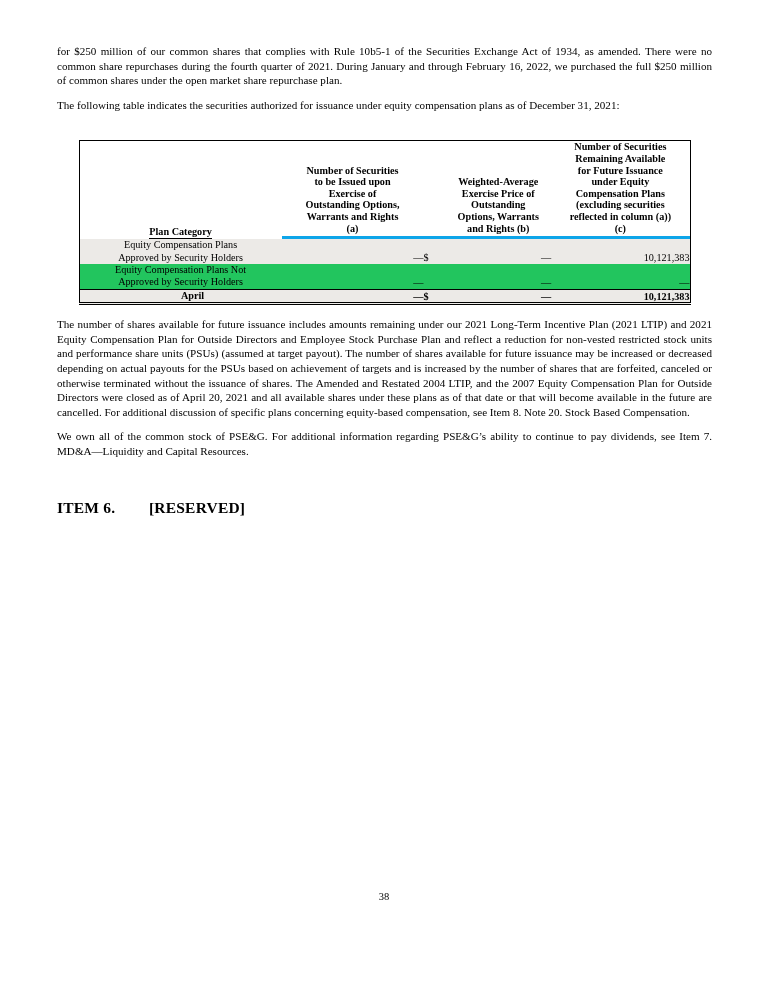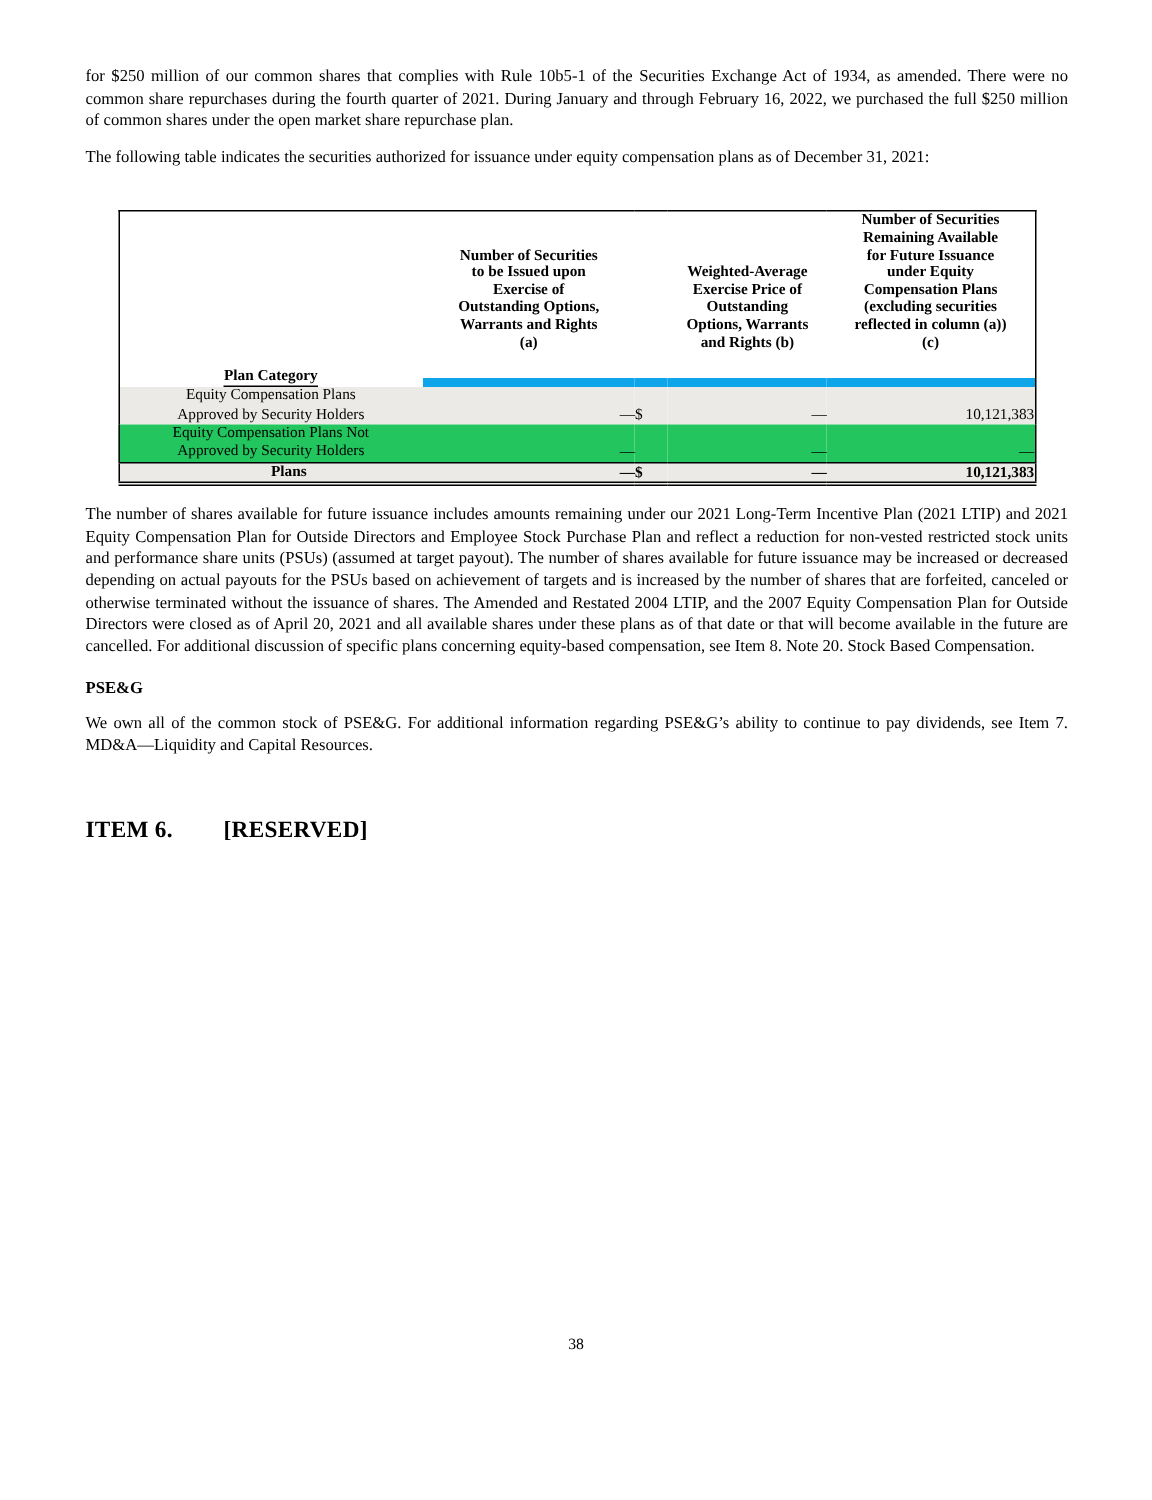--- a/index.html
+++ b/index.html
@@ -54,22 +54,22 @@
     vertical-align: bottom;
   }
   .hdr-cell {
     text-align: center;
     font-weight: bold;
     padding: 4px 6px 3px 6px;
     vertical-align: bottom;
   }
   .hdr-cell .ul {
     display: block;
-    border-bottom: 6px solid #0ea5e9;
-    padding-bottom: 18px;
+    border-bottom: 3px solid #0ea5e9;
+    padding-bottom: 2px;
   }
   .plan-cat {
     font-weight: bold;
     text-align: center;
     padding: 4px 6px 3px 8px;
     vertical-align: bottom;
   }
   .plan-cat span.ul {
     display: inline-block;
     border-bottom: 1px solid #000000;
@@ -193,33 +193,32 @@
           <td class="cell-label">
             <span>Equity Compensation Plans Not</span><br>
             <span>Approved by Security Holders</span>
           </td>
           <td class="cell-num">—</td>
           <td class="cell-cur"></td>
           <td class="cell-num">—</td>
           <td class="cell-num">—</td>
         </tr>
         <tr class="total-row">
-          <td class="cell-label">Plans</td>
+          <td class="cell-label">April</td>
           <td class="cell-num">—</td>
           <td class="cell-cur">$</td>
           <td class="cell-num">—</td>
           <td class="cell-num">10,121,383</td>
         </tr>
       </tbody>
     </table>
   </div>
 
   <p class="body-text">The number of shares available for future issuance includes amounts remaining under our 2021 Long-Term Incentive Plan (2021 LTIP) and 2021 Equity Compensation Plan for Outside Directors and Employee Stock Purchase Plan and reflect a reduction for non-vested restricted stock units and performance share units (PSUs) (assumed at target payout). The number of shares available for future issuance may be increased or decreased depending on actual payouts for the PSUs based on achievement of targets and is increased by the number of shares that are forfeited, canceled or otherwise terminated without the issuance of shares. The Amended and Restated 2004 LTIP, and the 2007 Equity Compensation Plan for Outside Directors were closed as of April 20, 2021 and all available shares under these plans as of that date or that will become available in the future are cancelled. For additional discussion of specific plans concerning equity-based compensation, see Item 8. Note 20. Stock Based Compensation.</p>
 
-  <div class="section-head">PSE&amp;G</div>
 
   <p class="body-text">We own all of the common stock of PSE&amp;G. For additional information regarding PSE&amp;G’s ability to continue to pay dividends, see Item 7. MD&amp;A—Liquidity and Capital Resources.</p>
 
   <div class="item-head">
     <span class="num">ITEM 6.</span><span>[RESERVED]</span>
   </div>
 
   <div class="page-number">38</div>
 </div>
 

